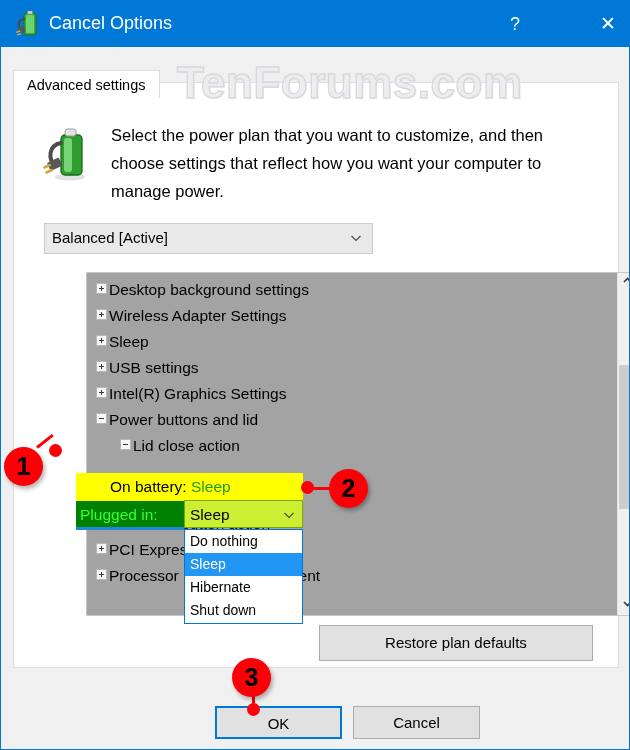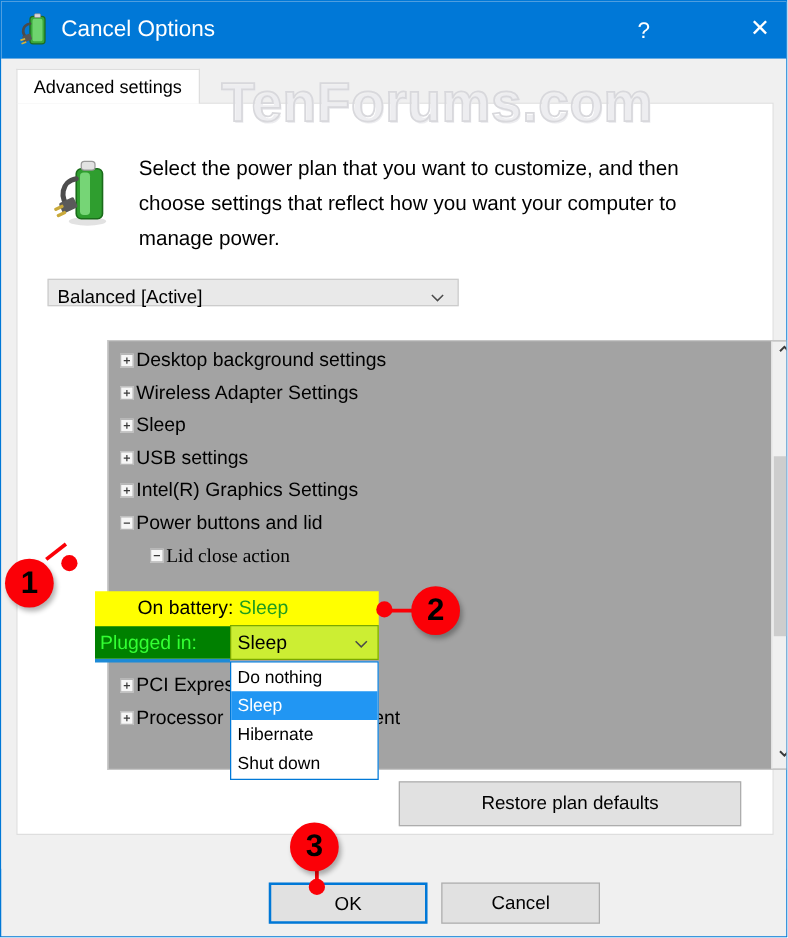--- a/index.html
+++ b/index.html
@@ -69,21 +69,21 @@
 
   
   .tabstrip {
     position: absolute;
     left: 10px; top: 54px;
     width: 608px;
     height: 27px;
   }
   .tab {
     position: absolute;
-    left: 2px; top: 0px;
+    left: 2px; top: 15px;
     height: 28px;
     padding: 0 13px;
     background: #ffffff;
     border: 1px solid #dedede;
     border-bottom: none;
     font-size: 14.5px;
     line-height: 28px;
     color: #000000;
     box-sizing: border-box;
     white-space: nowrap;
@@ -125,22 +125,22 @@
     left: 110px; top: 120px;
     width: 478px;
     font-size: 16.5px;
     line-height: 28px;
     color: #000000;
   }
 
   
   .plan-combo {
     position: absolute;
-    left: 37px; top: 222px;
-    width: 329px; height: 22px;
+    left: 43px; top: 222px;
+    width: 329px; height: 31px;
     background: #e9e9e9;
     border: 1px solid #cccccc;
     box-sizing: border-box;
   }
   .plan-combo .val {
     position: absolute;
     left: 7px; top: 4px;
     font-size: 15px;
     line-height: 20px;
     color: #000000;
@@ -194,21 +194,21 @@
     background: #3a3a3a;
   }
   .tbox.plus::after {
     content: "";
     position: absolute;
     left: 4px; top: 2px;
     width: 1px; height: 5px;
     background: #3a3a3a;
   }
   .lvl0 { padding-left: 9px; }
-  .lvl1 { padding-left: 33px; font-family: Liberation Serif, serif; }
+  .lvl1 { padding-left: 33px; }
   .tlabel { vertical-align: middle; }
 
   
   .vscroll {
     position: absolute;
     right: 0px; top: 0px;
     width: 20px; height: 342px;
     background: #f0f0f0;
     border-left: 1px solid #e4e4e4;
     box-sizing: border-box;

